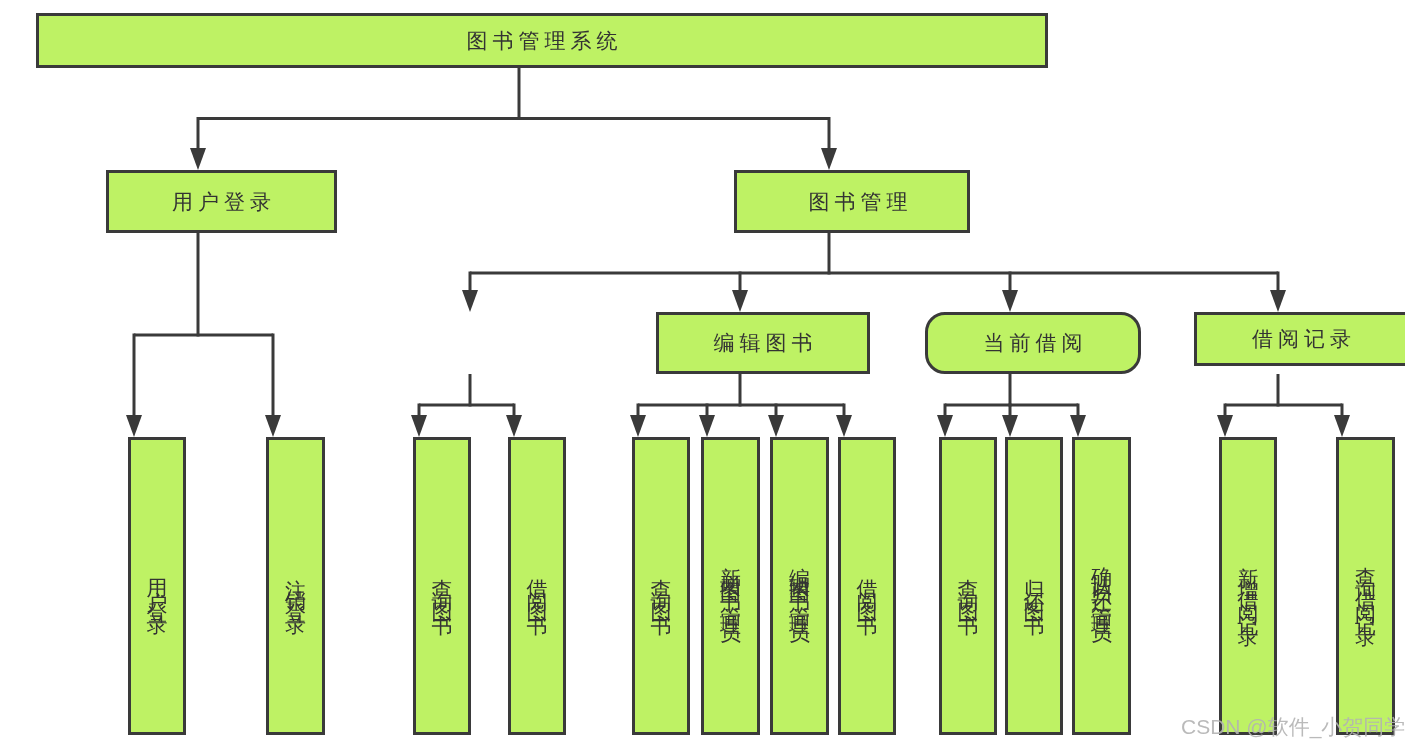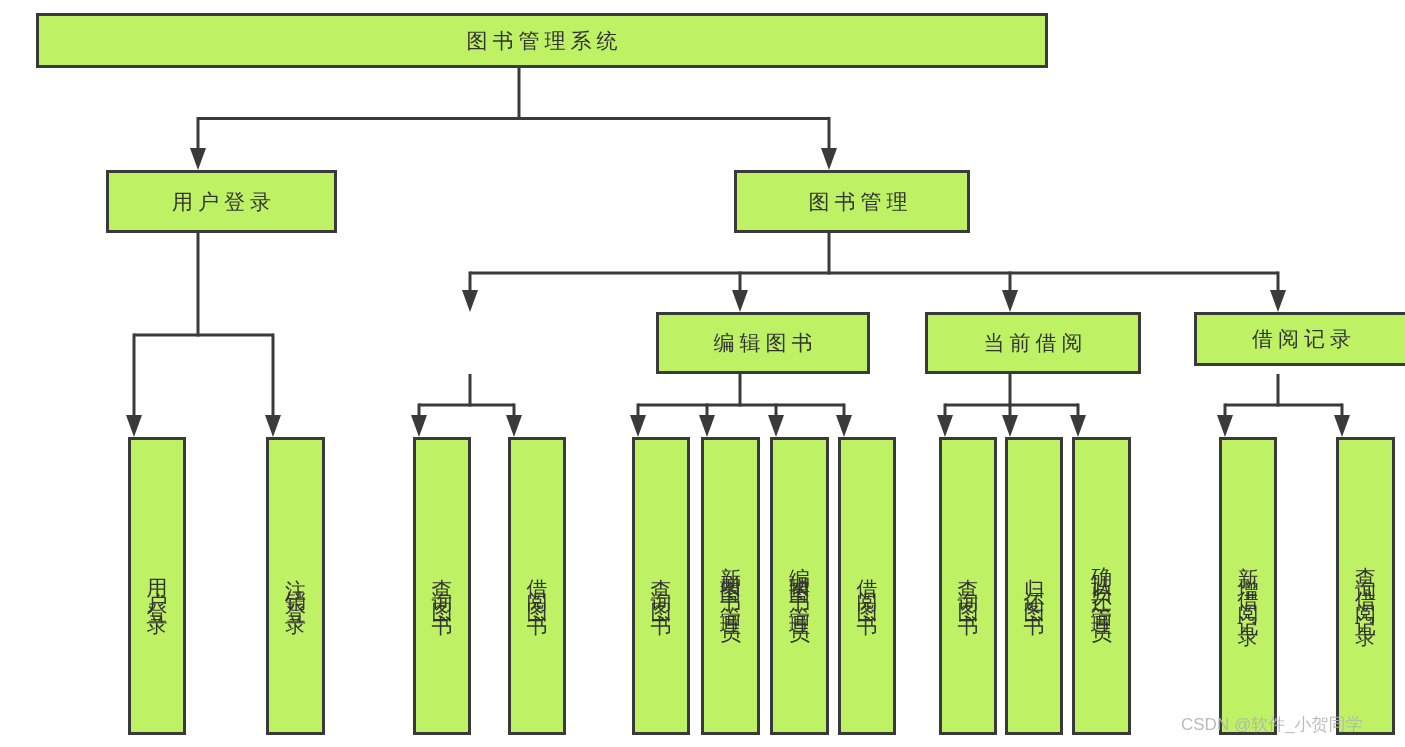--- a/index.html
+++ b/index.html
@@ -46,21 +46,21 @@
     letter-spacing: 12px;
     font-size: 21px;
   }
   .leaf.tight {
     letter-spacing: 8px;
   }
   .watermark {
     position: absolute;
     left: 1181px;
     top: 713px;
-    font-size: 17px;
+    font-size: 21px;
     white-space: nowrap;
     color: var(--watermark, #b3b3b3);
     opacity: 0.9;
     z-index: 5;
   }
 </style>
 </head>
 <body>
 
 <div id="canvas">
@@ -126,21 +126,21 @@
     <line x1="1342" y1="403.5" x2="1342" y2="419"></line>
     <polygon points="1334,415 1350,415 1342,437"></polygon>
   </svg>
 
   <div class="box h-label" style="left:13px; top:13px; width:1012px; height:55px;">图书管理系统</div>
 
   <div class="box h-label" style="left:83px; top:170px; width:231px; height:63px;">用户登录</div>
   <div class="box h-label" style="left:711px; top:170px; width:236px; height:63px;padding-left:12px;">图书管理</div>
 
   <div class="box h-label" style="left:633px; top:312px; width:214px; height:62px;">编辑图书</div>
-  <div class="box h-label" style="left:902px; top:312px; width:216px; height:62px;">当前借阅</div>
+  <div class="box h-label" style="left:902px; top:312px; width:216px; height:62px;border-radius:20px;">当前借阅</div>
   <div class="box h-label" style="left:1171px; top:312px; width:215px; height:54px;">借阅记录</div>
 
   <div class="box leaf" style="left:105px; top:437px; width:58px; height:298px;">用户登录</div>
   <div class="box leaf" style="left:243px; top:437px; width:59px; height:298px;">注销登录</div>
 
   <div class="box leaf" style="left:390px; top:437px; width:58px; height:298px;">查询图书</div>
   <div class="box leaf" style="left:485px; top:437px; width:58px; height:298px;">借阅图书</div>
 
   <div class="box leaf" style="left:609px; top:437px; width:58px; height:298px;">查询图书</div>
   <div class="box leaf tight" style="left:678px; top:437px; width:59px; height:298px;">新增图书（管理员）</div>

